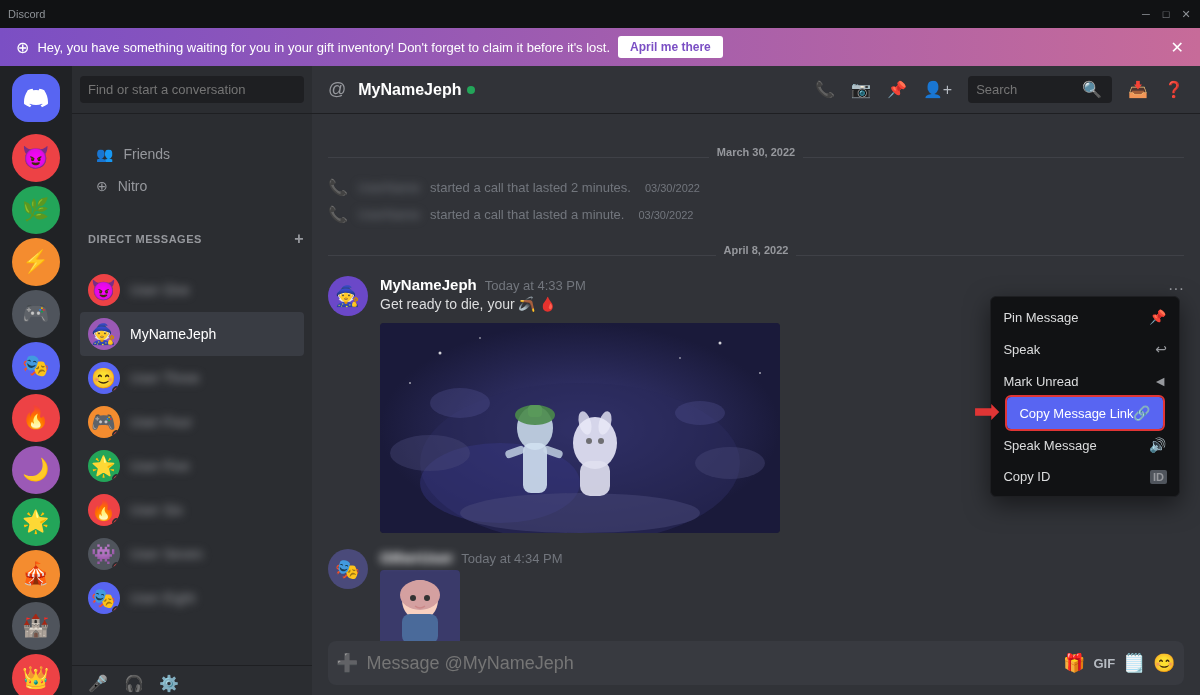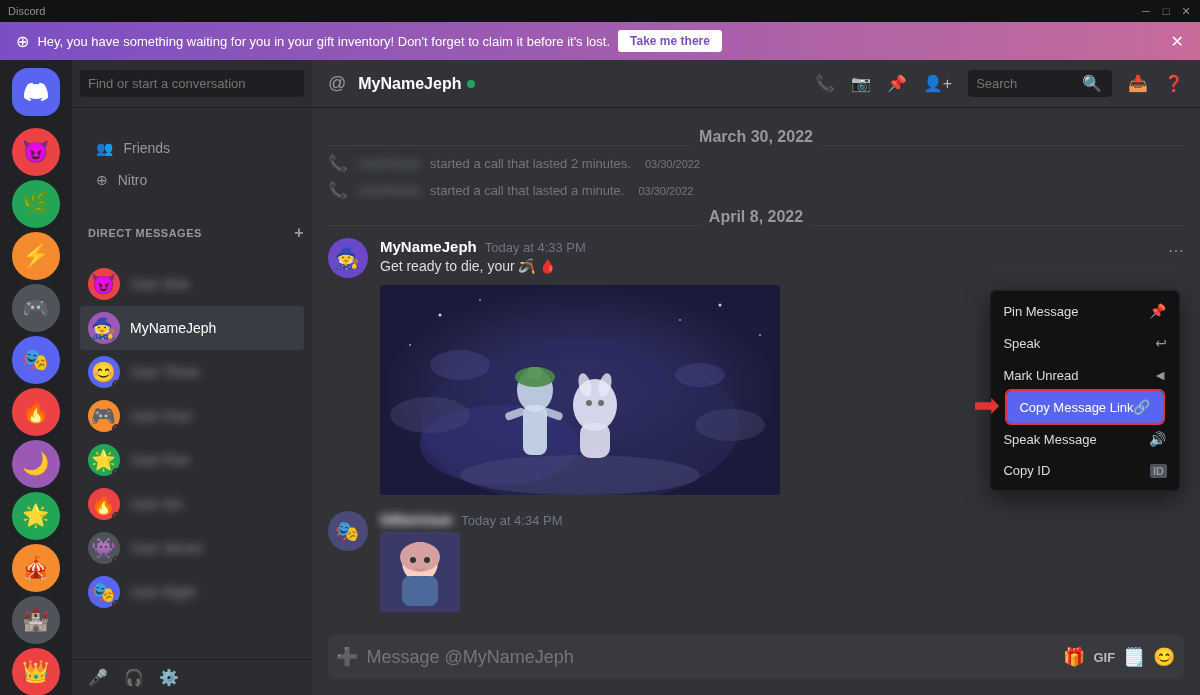--- a/index.html
+++ b/index.html
@@ -1,20 +1,20 @@
 <!DOCTYPE html>
 <html><head>
   <meta charset="utf-8">
   <style>
     * { margin: 0; padding: 0; box-sizing: border-box; }
     body { width: 1200px; height: 695px; overflow: hidden; font-family: 'Segoe UI', Arial, sans-serif; background: #202225; color: #dcddde; }
 
     
     .titlebar {
-      height: 22px;
+      height: 28px;
       background: #111214;
       display: flex;
       align-items: center;
       justify-content: space-between;
       padding: 0 8px;
       font-size: 11px;
       color: #8e9297;
     }
     .titlebar-controls { display: flex; gap: 8px; }
     .titlebar-btn { width: 12px; height: 12px; cursor: pointer; font-size: 11px; display: flex; align-items: center; justify-content: center; }
@@ -182,23 +182,23 @@
       color: #dcddde;
       font-size: 13px;
       width: 100px;
     }
 
     
     .chat-messages { flex: 1; overflow-y: auto; padding: 16px 0; }
     .date-separator {
       display: flex;
       align-items: flex-end;
-      margin: 4px 0;
+      margin: 16px 0;
       padding: 0 16px;
-      font-size: 16px;
+      font-size: 11px;
       color: #96989d;
       font-weight: 600;
     }
     .date-separator::before, .date-separator::after {
       content: '';
       flex: 1;
       height: 1px;
       background: #3f4147;
     }
     .date-separator::before { margin-right: 8px; }
@@ -347,21 +347,21 @@
     <span class="titlebar-btn">─</span>
     <span class="titlebar-btn">□</span>
     <span class="titlebar-btn">✕</span>
   </div>
 </div>
 
 <div class="banner">
   <div class="banner-content">
     <span class="banner-icon">⊕</span>
     <span>Hey, you have something waiting for you in your gift inventory! Don't forget to claim it before it's lost.</span>
-    <button class="banner-btn">Take me there</button>
+    <button class="banner-btn">April me there</button>
   </div>
   <span class="banner-close">✕</span>
 </div>
 
 <div class="app-body">
 
   <div class="server-sidebar">
     <div class="server-icon active av-blue" style="background:#5865f2;">
       <svg width="24" height="24" viewBox="0 0 24 24" fill="white">
           <path d="M20.317 4.37a19.791 19.791 0 0 0-4.885-1.515.074.074 0 0 0-.079.037c-.21.375-.444.864-.608 1.25a18.27 18.27 0 0 0-5.487 0 12.64 12.64 0 0 0-.617-1.25.077.077 0 0 0-.079-.037A19.736 19.736 0 0 0 3.677 4.37a.07.07 0 0 0-.032.027C.533 9.046-.32 13.58.099 18.057.1 18.08.11 18.1.128 18.116a19.9 19.9 0 0 0 5.993 3.03.078.078 0 0 0 .084-.028c.462-.63.874-1.295 1.226-1.994a.076.076 0 0 0-.041-.106 13.107 13.107 0 0 1-1.872-.892.077.077 0 0 1-.008-.128 10.2 10.2 0 0 0 .372-.292.074.074 0 0 1 .077-.01c3.928 1.793 8.18 1.793 12.062 0a.074.074 0 0 1 .078.01c.12.098.246.198.373.292a.077.077 0 0 1-.006.127 12.299 12.299 0 0 1-1.873.892.077.077 0 0 0-.041.107c.36.698.772 1.362 1.225 1.993a.076.076 0 0 0 .084.028 19.839 19.839 0 0 0 6.002-3.03.077.077 0 0 0 .032-.054c.5-5.177-.838-9.674-3.549-13.66a.061.061 0 0 0-.031-.03z"></path>

